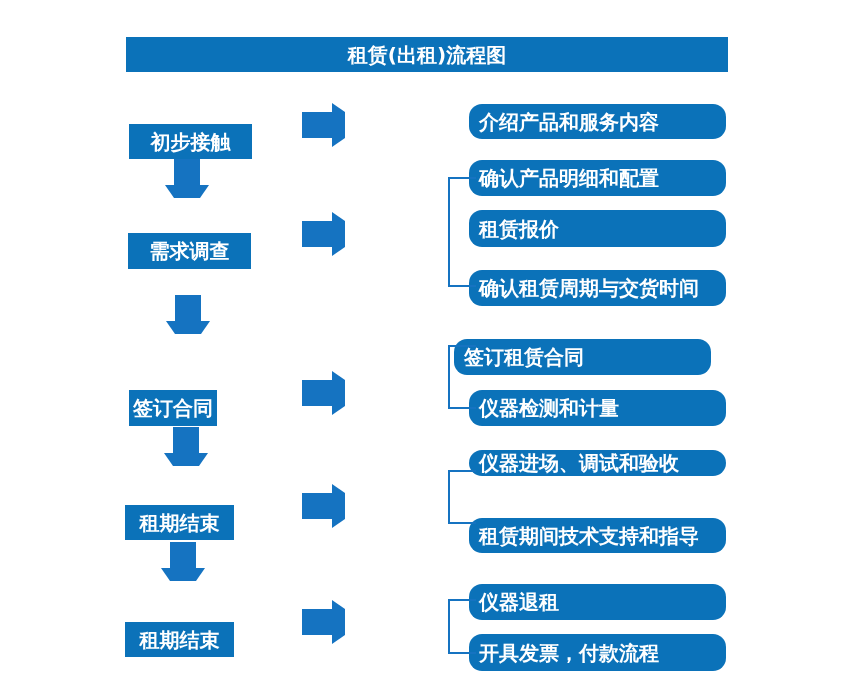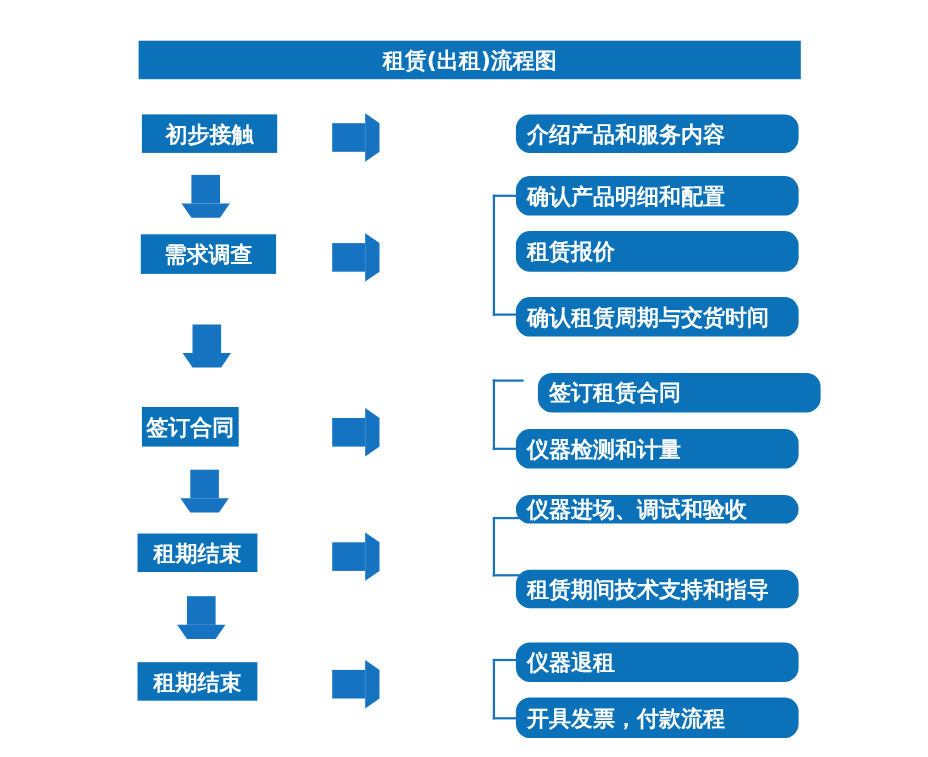--- a/index.html
+++ b/index.html
@@ -23,21 +23,21 @@
     background: var(--box-blue);
     color: var(--text-white);
     font-weight: bold;
     display: flex;
     align-items: center;
     font-size: 20px;
     line-height: 1;
     white-space: nowrap;
   }
   .title-bar { justify-content: center; }
-  .step-box { justify-content: center; }
+  .step-box { justify-content: center; margin-top: 20px; }
   .detail-box { justify-content: flex-start; padding-left: 10px; border-radius: 13px; }
   
   .harrow {
     position: absolute;
     display: flex;
     align-items: center;
     height: 18px;
     width: 95px;
   }
   .harrow .shaft { flex: 1; height: 5px; background: var(--arrow-blue); }
@@ -81,23 +81,23 @@
   <div class="bluebox title-bar" style="left:100px; top:11px; width:602px; height:35px;">租赁(出租)流程图</div>
 
   <div class="bluebox step-box" style="left:103px; top:78px; width:123px; height:35px;">初步接触</div>
   <div class="bluebox step-box" style="left:102px; top:187px; width:123px; height:36px;">需求调查</div>
   <div class="bluebox step-box" style="left:103px; top:344px; width:88px; height:36px;">签订合同</div>
   <div class="bluebox step-box" style="left:99px; top:459px; width:109px; height:35px;">租期结束</div>
   <div class="bluebox step-box" style="left:99px; top:576px; width:109px; height:35px;">租期结束</div>
 
   <div class="bluebox detail-box" style="left:443px; top:78px; width:257px; height:35px;">介绍产品和服务内容</div>
   <div class="bluebox detail-box" style="left:443px; top:134px; width:257px; height:36px;">确认产品明细和配置</div>
-  <div class="bluebox detail-box" style="left:443px; top:184px; width:257px; height:37px;font-family:Liberation Serif, serif;">租赁报价</div>
+  <div class="bluebox detail-box" style="left:443px; top:184px; width:257px; height:37px;">租赁报价</div>
   <div class="bluebox detail-box" style="left:443px; top:244px; width:257px; height:36px;">确认租赁周期与交货时间</div>
-  <div class="bluebox detail-box" style="left:463px; top:313px; width:257px; height:36px;">签订租赁合同</div>
+  <div class="bluebox detail-box" style="left:428px; top:313px; width:257px; height:36px;">签订租赁合同</div>
   <div class="bluebox detail-box" style="left:443px; top:364px; width:257px; height:36px;text-align:center;">仪器检测和计量</div>
   <div class="bluebox detail-box" style="left:443px; top:424px; width:257px; height:20px;">仪器进场、调试和验收</div>
   <div class="bluebox detail-box" style="left:443px; top:492px; width:257px; height:35px;">租赁期间技术支持和指导</div>
   <div class="bluebox detail-box" style="left:443px; top:558px; width:257px; height:36px;">仪器退租</div>
   <div class="bluebox detail-box" style="left:443px; top:608px; width:257px; height:37px;">开具发票，付款流程</div>
 
   <div class="harrow" style="left:263px; top:86px;">
     <div class="shaft"></div>
     <div class="head"></div>
   </div>

